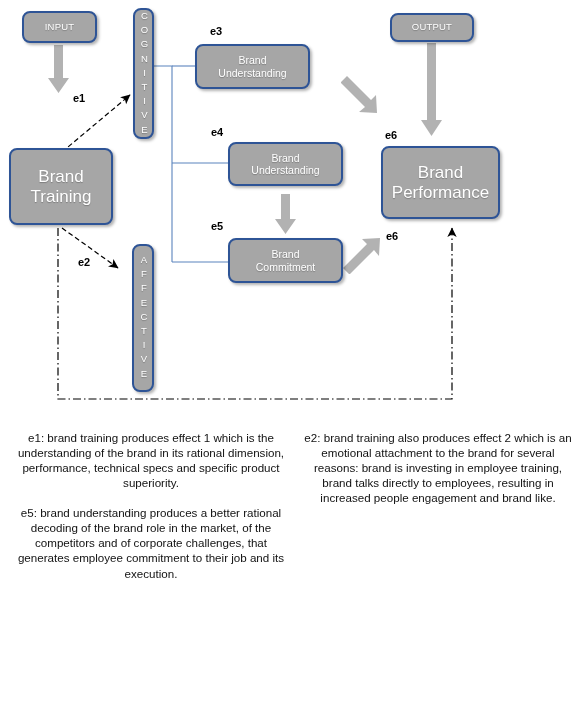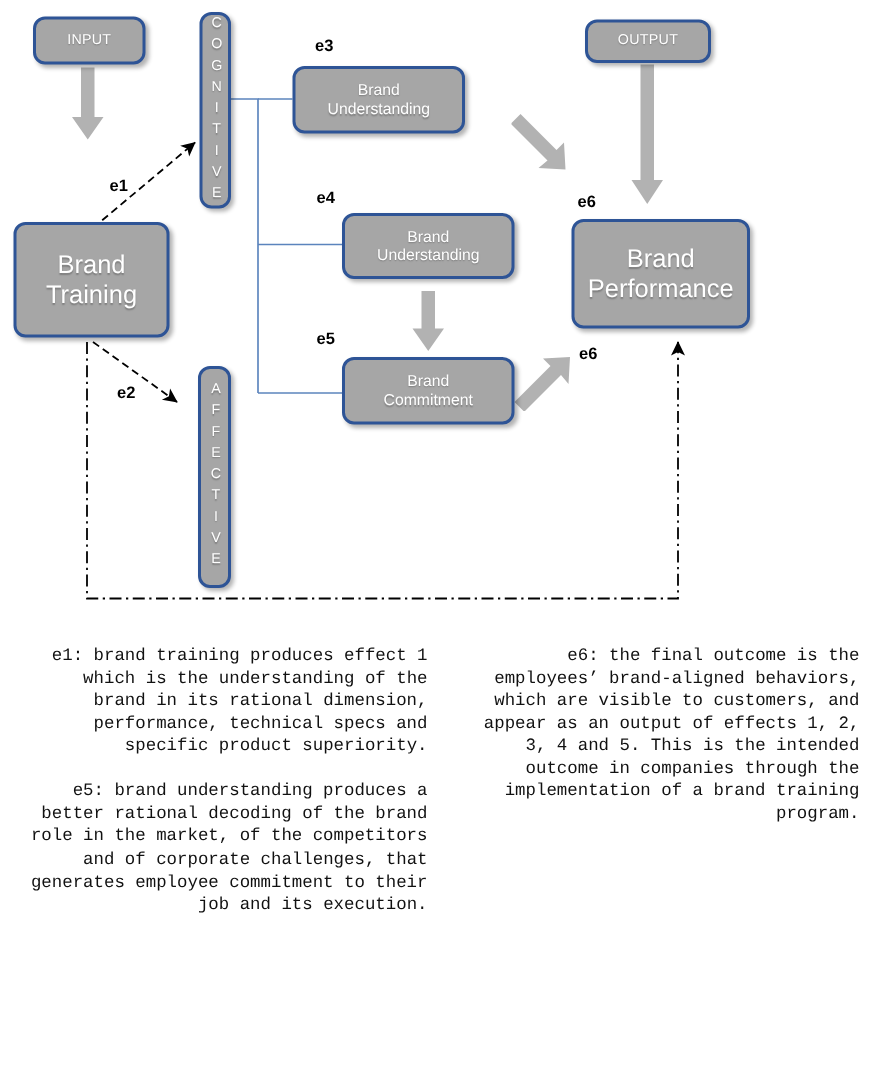--- a/index.html
+++ b/index.html
@@ -35,25 +35,25 @@
     font-weight:400;
   }
   .elabel{
     position:absolute;
     font-family:"Liberation Sans", sans-serif;
     font-size:11px;font-weight:bold;color:#000;
     z-index:5;
   }
   .textcol{
     position:absolute;
-    font-family:Liberation Mono, monospace;
+    font-family:Liberation Sans, sans-serif;
     font-size:11.6px;
     line-height:1.30;
     color:#111;
-    text-align:right;
+    text-align:center;
   }
   .textcol p{margin:0 0 15px 0;}
   svg.lines{position:absolute;left:0;top:0;width:583px;height:410px;z-index:1;}
   svg.arrows{position:absolute;left:0;top:0;width:583px;height:410px;z-index:2;}
 </style>
 </head>
 <body>
 
 <div id="diagram">
 
@@ -140,30 +140,30 @@
   <div class="node med" style="left:228px;top:238px;width:115px;height:45px;white-space:pre-line;">
     <span>Brand
 Commitment</span>
   </div>
 
   <div class="node big" style="left:381px;top:146px;width:119px;height:73px;white-space:pre-line;">
     <span>Brand
 Performance</span>
   </div>
 
-  <div class="elabel" style="left:73px;top:92px;margin-top:26px;">e1</div>
+  <div class="elabel" style="left:73px;top:92px;">e1</div>
   <div class="elabel" style="left:78px;top:256px;">e2</div>
   <div class="elabel" style="left:210px;top:25px;text-align:center;">e3</div>
   <div class="elabel" style="left:211px;top:126px;">e4</div>
   <div class="elabel" style="left:211px;top:220px;">e5</div>
   <div class="elabel" style="left:385px;top:129px;">e6</div>
   <div class="elabel" style="left:386px;top:230px;">e6</div>
 
 </div>
 
 <div class="textcol" style="left:17px;top:430px;width:268px;">
   <p>e1: brand training produces effect 1 which is the understanding of the brand in its rational dimension, performance, technical specs and specific product superiority.</p>
   <p>e5: brand understanding produces a better rational decoding of the brand role in the market, of the competitors and of corporate challenges, that generates employee commitment to their job and its execution.</p>
 </div>
 
 <div class="textcol" style="left:303px;top:430px;width:270px;">
-  <p>e6: the final outcome is the employees’ brand-aligned behaviors, which are visible to customers, and  appear as an output of effects 1, 2, 3, 4 and 5. This is the intended outcome in companies through the implementation of a brand training program.</p>
+  <p>e2: brand training also produces effect 2 which is an emotional attachment to the brand for several reasons: brand is investing in employee training, brand talks directly to employees, resulting in increased people engagement and brand like.</p>
 </div>
 
 </body></html>

